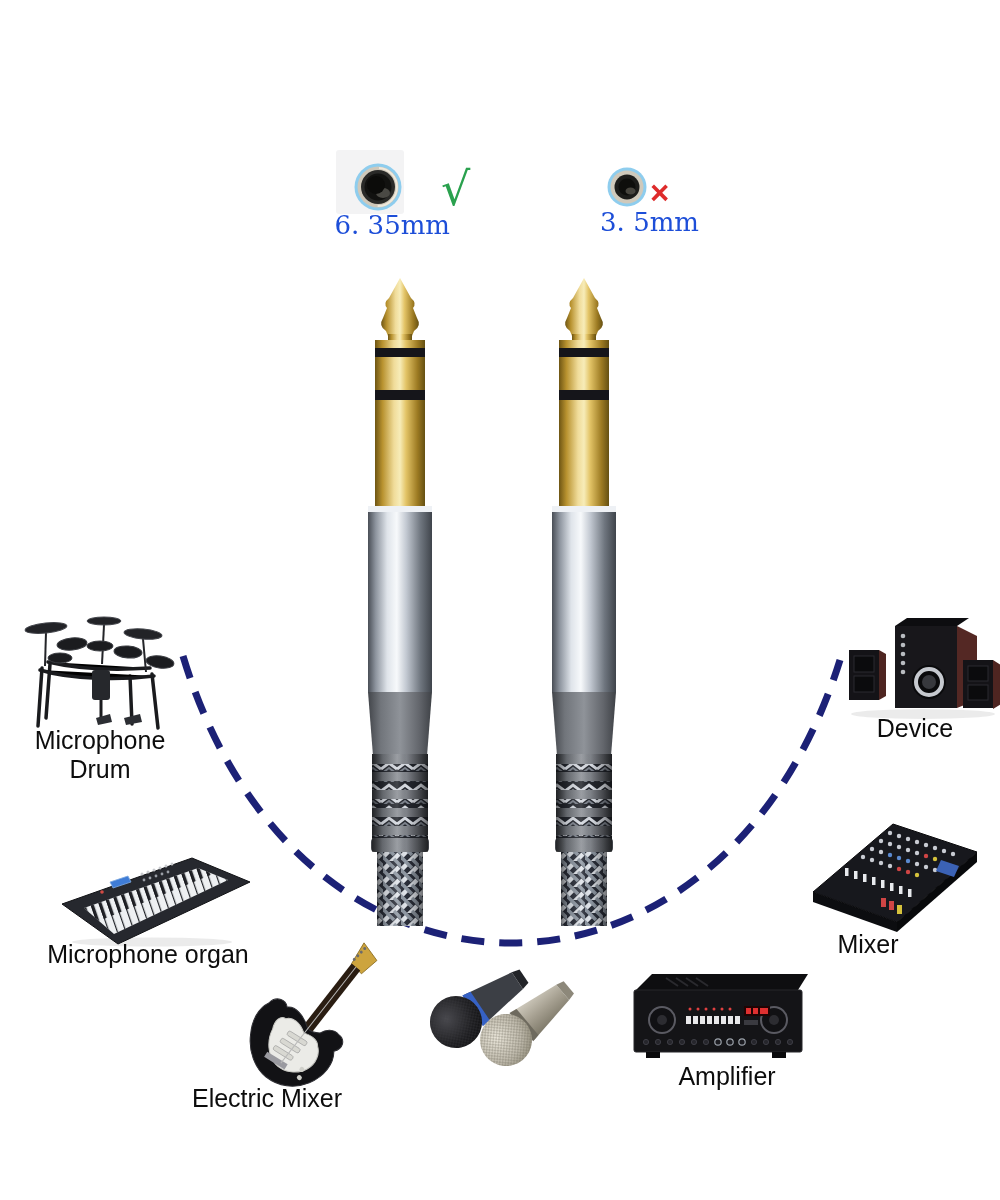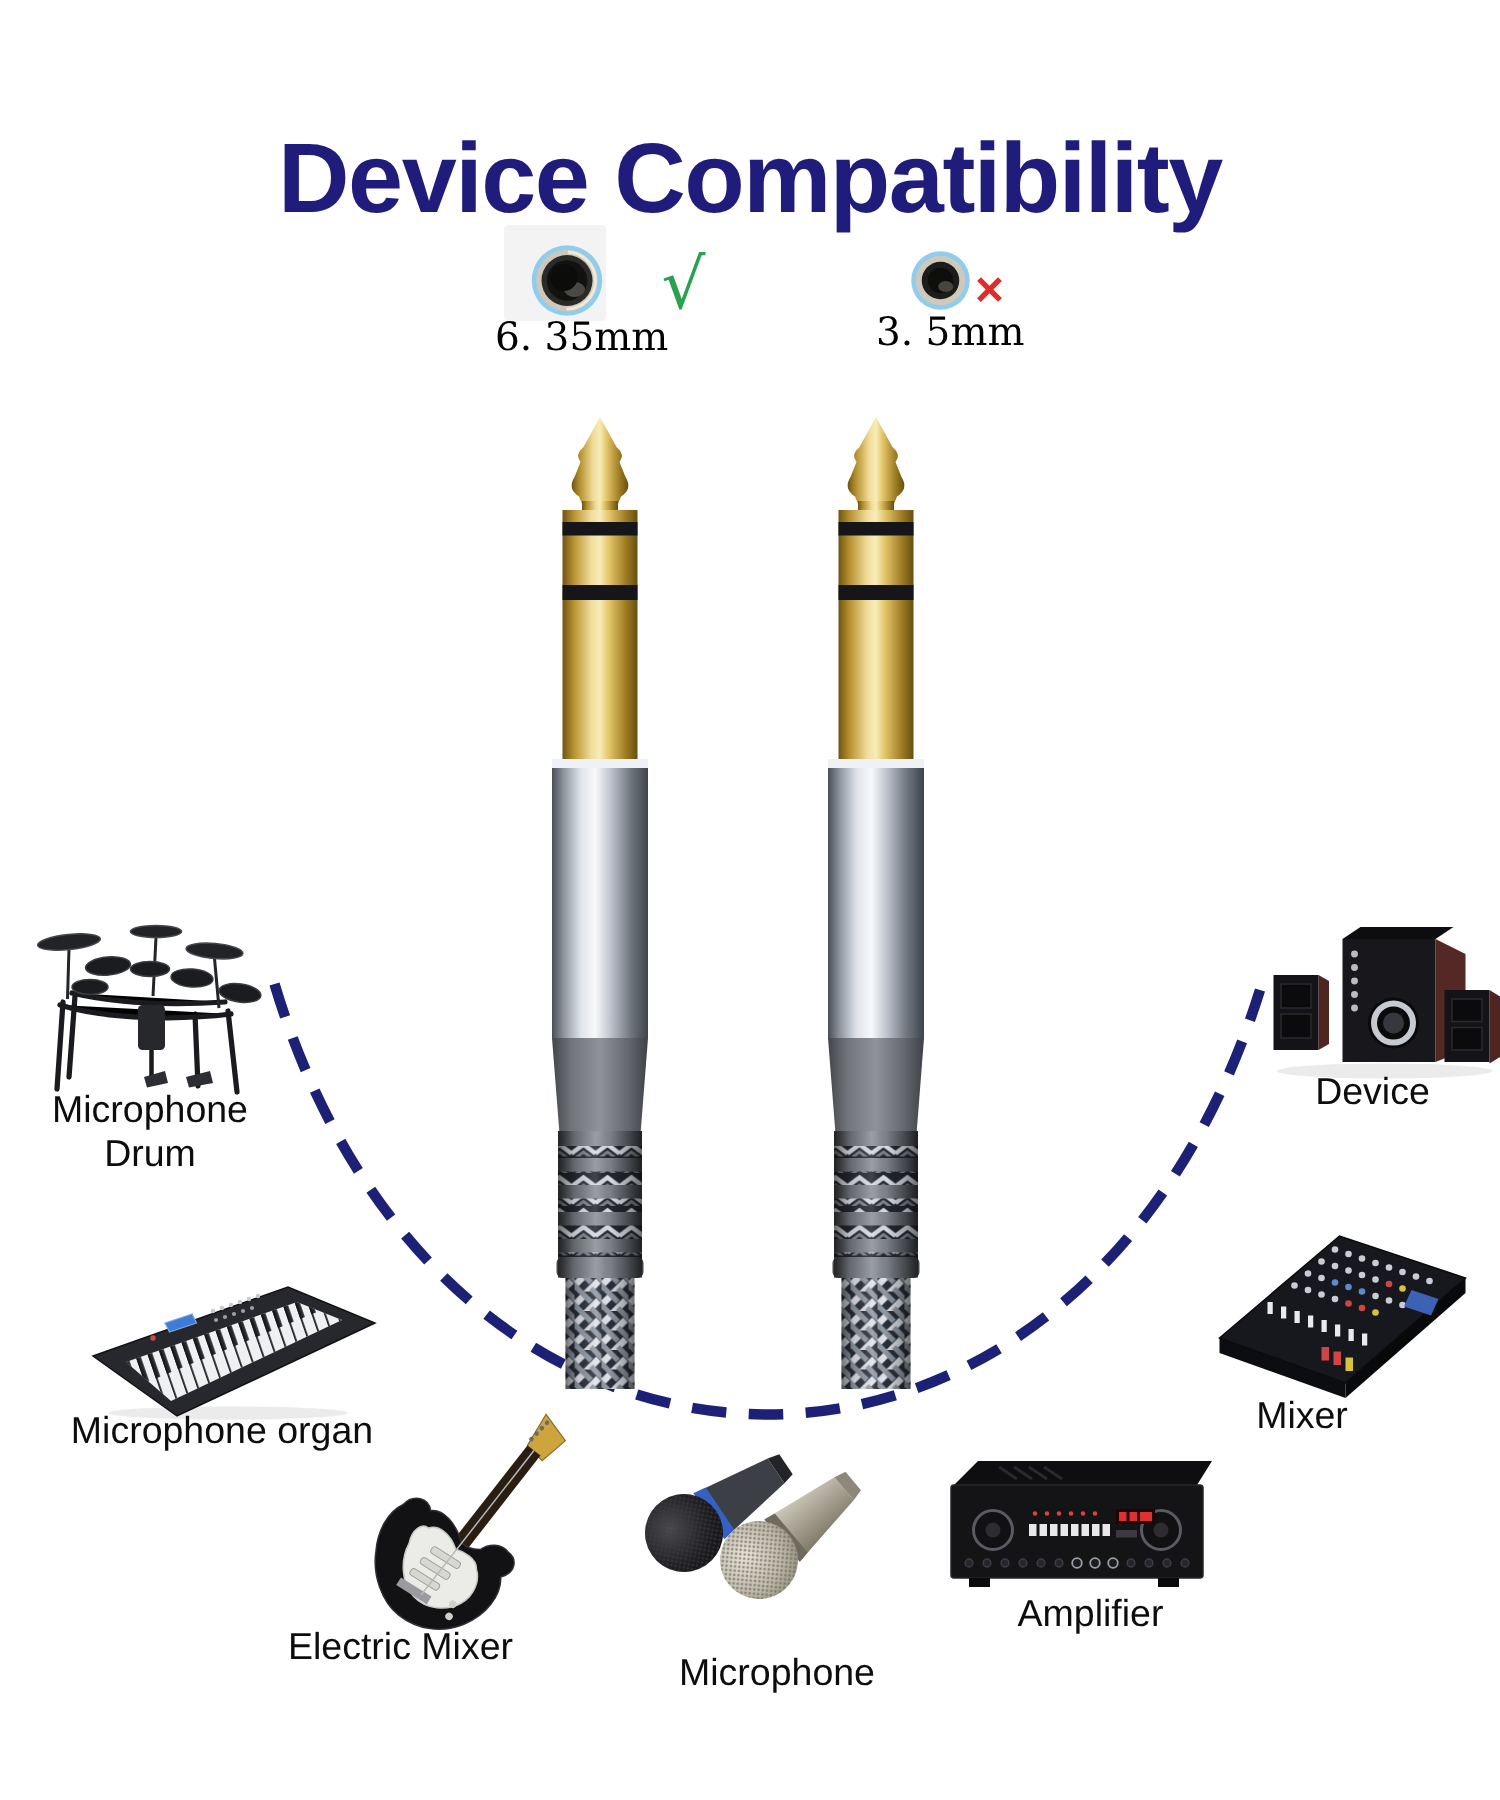--- a/index.html
+++ b/index.html
@@ -3,31 +3,30 @@
 <meta charset="utf-8">
 <style>
   html,body{margin:0;padding:0;background:#fff;}
   .canvas{position:relative;width:1000px;height:1200px;background:#ffffff;overflow:hidden;
           font-family:"Liberation Sans",sans-serif;}
   .page-title{position:absolute;left:0;right:0;top:36px;text-align:center;
               font-size:66px;font-weight:bold;letter-spacing:-1px;color:#201c7c;}
   .arc-layer{position:absolute;left:0;top:0;z-index:1;}
   .layer2{position:absolute;z-index:2;}
   .dev-label{position:absolute;z-index:3;font-size:25px;color:#0d0d0d;text-align:center;}
-  .mm-label{position:absolute;z-index:3;font-family:"DejaVu Serif",serif;font-size:26px;color:#000000;text-align:left;}
+  .mm-label{position:absolute;z-index:3;font-family:"DejaVu Serif",serif;font-size:26px;color:#1d4ed8;text-align:right;}
   .port-card{position:absolute;left:336px;top:150px;width:68px;height:64px;background:#f3f3f4;border-radius:3px;z-index:2;}
   .check{position:absolute;left:441px;top:162px;font-size:46px;color:#2aa14e;z-index:3;font-family:"DejaVu Sans",sans-serif;}
   .cross{position:absolute;left:650px;top:174px;font-size:33px;font-weight:bold;color:#de2b2b;z-index:3;}
 </style>
 </head>
 <body>
 
 <div class="canvas">
 
-  <h1 class="page-title">Device Compatibility</h1>
 
   <svg class="arc-layer" width="1000" height="1200">
     <path d="M183,656 C298,1038 722,1038 840,660" fill="none" stroke="#1c2176" stroke-width="7" stroke-dasharray="23 15"></path>
   </svg>
 
   <div class="port-card">
     <svg width="68" height="64" viewBox="0 0 68 64">
       <circle cx="42" cy="37" r="23.5" fill="#8ecdee"></circle>
       <circle cx="42" cy="37" r="20.5" fill="#cfc8ba"></circle>
       <circle cx="42" cy="37" r="19" fill="none" stroke="#efe9dc" stroke-width="2" stroke-dasharray="30 60"></circle>
@@ -333,21 +332,20 @@
       <circle cx="26" cy="26" r="26" fill="url(#meshB)" opacity="0.7"></circle>
     </g>
     <g transform="translate(56,52) rotate(-40 26 26)">
       <polygon points="48,8 100,16 100,36 48,44" fill="url(#hSilver)"></polygon>
       <polygon points="46,7.5 54,9 54,43 46,44.5" fill="#6e6a5e"></polygon>
       <polygon points="100,16 108,18 108,34 100,36" fill="#8d887a"></polygon>
       <circle cx="26" cy="26" r="26" fill="url(#mhSilver)"></circle>
       <circle cx="26" cy="26" r="26" fill="url(#meshS)" opacity="0.8"></circle>
     </g>
   </svg>
-  <div class="dev-label" style="left:428px;top:1101px;width:180px;">Microphone</div>
 
   <svg class="layer2" style="left:622px;top:968px;" width="200" height="108" viewBox="0 0 200 108">
     <polygon points="14,22 30,6 186,6 176,22" fill="#0e0e10"></polygon>
     <g stroke="#2a2a2e" stroke-width="2">
         <path d="M44,10 L56,18"></path>
         <path d="M54,10 L66,18"></path>
         <path d="M64,10 L76,18"></path>
         <path d="M74,10 L86,18"></path>
       </g>
     <rect x="12" y="22" width="168" height="62" rx="2" fill="#141417" stroke="#26262b"></rect>

